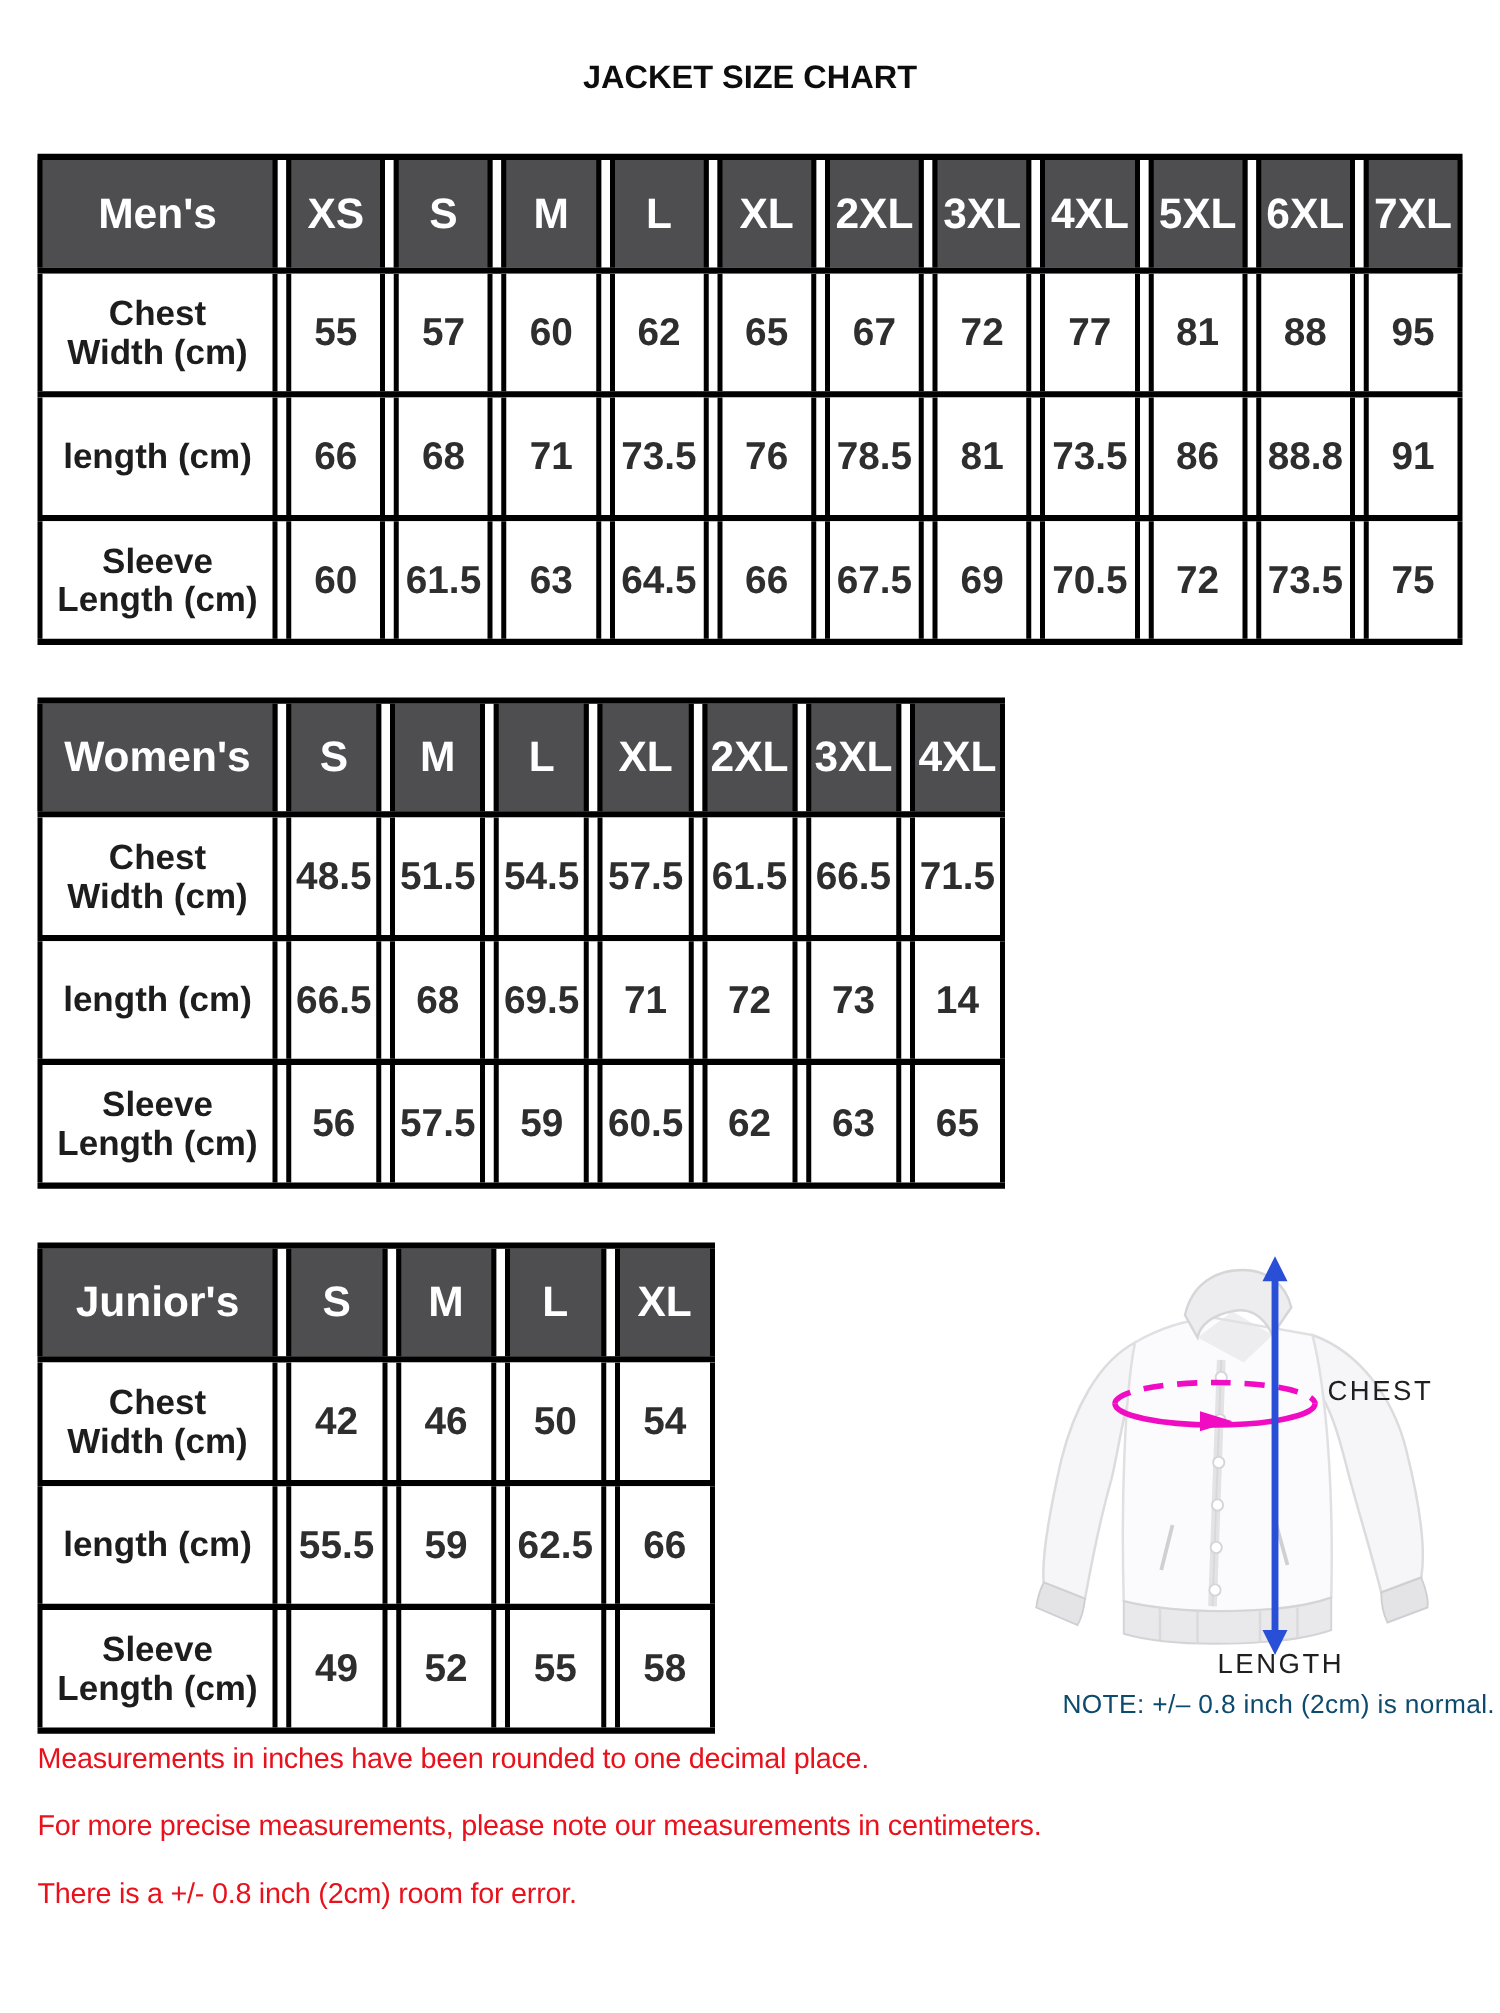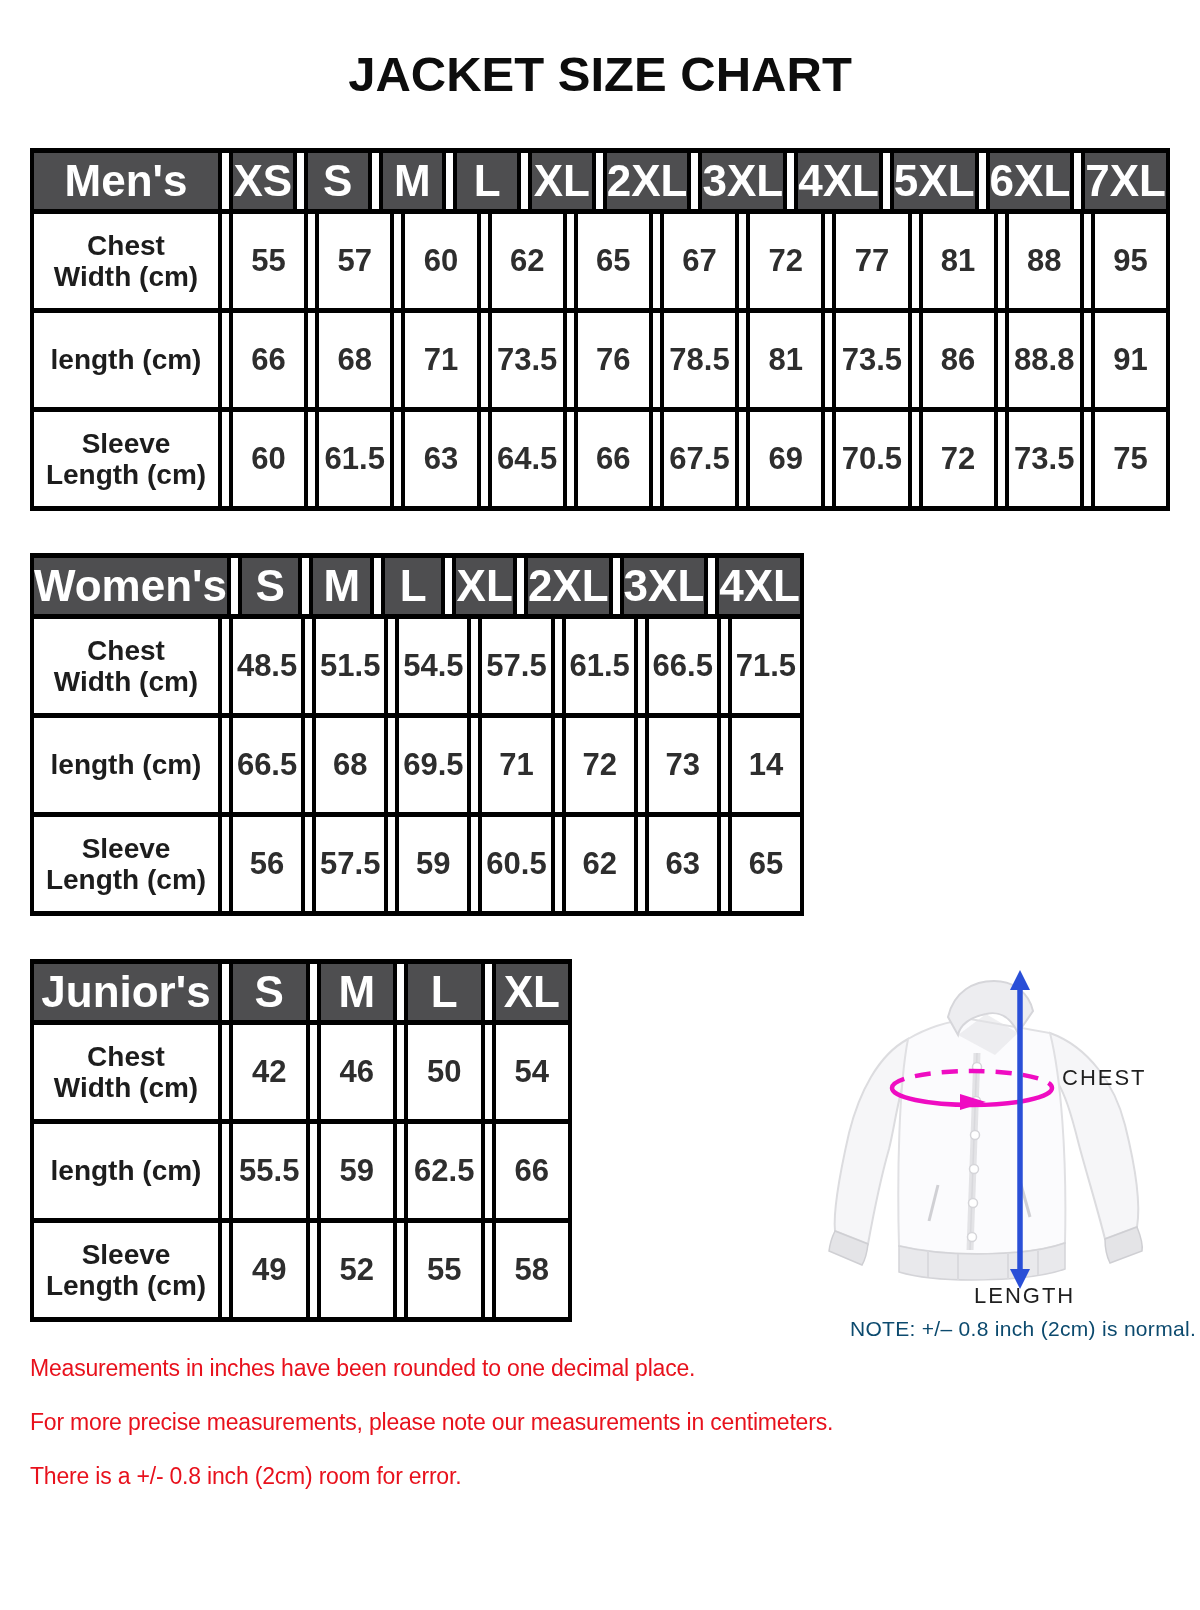--- a/index.html
+++ b/index.html
@@ -1,33 +1,33 @@
 <!DOCTYPE html>
 <html><head>
 <meta charset="utf-8">
 <style>
   html,body { margin:0; padding:0; background:#ffffff; }
   body { width:1200px; height:1610px; font-family:"Liberation Sans", sans-serif; color:#222; overflow:hidden; }
   .page { padding:36px 30px 0 30px; box-sizing:border-box; }
 
-  h1.title { text-align:center; font-size:49px; font-weight:bold; color:#0d0d0d;
+  h1.title { text-align:center; font-size:26px; font-weight:bold; color:#0d0d0d;
              margin:10px 0 46px 0; letter-spacing:0px; }
 
   
   .size-table { display:flex; flex-direction:column; background:#fff; }
   .t-mens    { width:1140px; margin-bottom:42px; }
   .t-womens  { width:774px;  margin-bottom:43px; }
   .t-juniors { width:542px; }
   .hsep { height:5px; background:#000; flex:0 0 auto; }
   .trow { display:flex; column-gap:7px; }
   .tcell { box-sizing:border-box; border-left:4px solid #000; border-right:4px solid #000;
            flex:1 1 0; display:flex; align-items:center; justify-content:center;
            text-align:center; font-weight:bold; white-space:pre-line; line-height:1.12; }
   .tcell.first { flex:0 0 192px; }
-  .trow.thead .tcell { background:#4e4e50; color:#ffffff; height:56px; font-size:44px; }
+  .trow.thead .tcell { background:#4e4e50; color:#ffffff; height:86px; font-size:34px; }
   .trow.tbody .tcell { background:#ffffff; color:#2e2e2e; height:94px; font-size:31px; }
   .trow.tbody .tcell.first { font-size:28px; color:#1d1d1d; }
 
   
   .bottom-row { display:flex; align-items:flex-start; }
   .figure { position:relative; width:372px; height:396px; margin-left:auto; margin-top:-6px; }
   .figure svg { position:absolute; left:0; top:0; }
   .measure-label { position:absolute; font-size:22px; letter-spacing:2px; color:#1f1f1f; font-weight:normal; }
   .chest-label  { left:264px; top:112px; }
   .length-label { left:176px; top:330px; }

